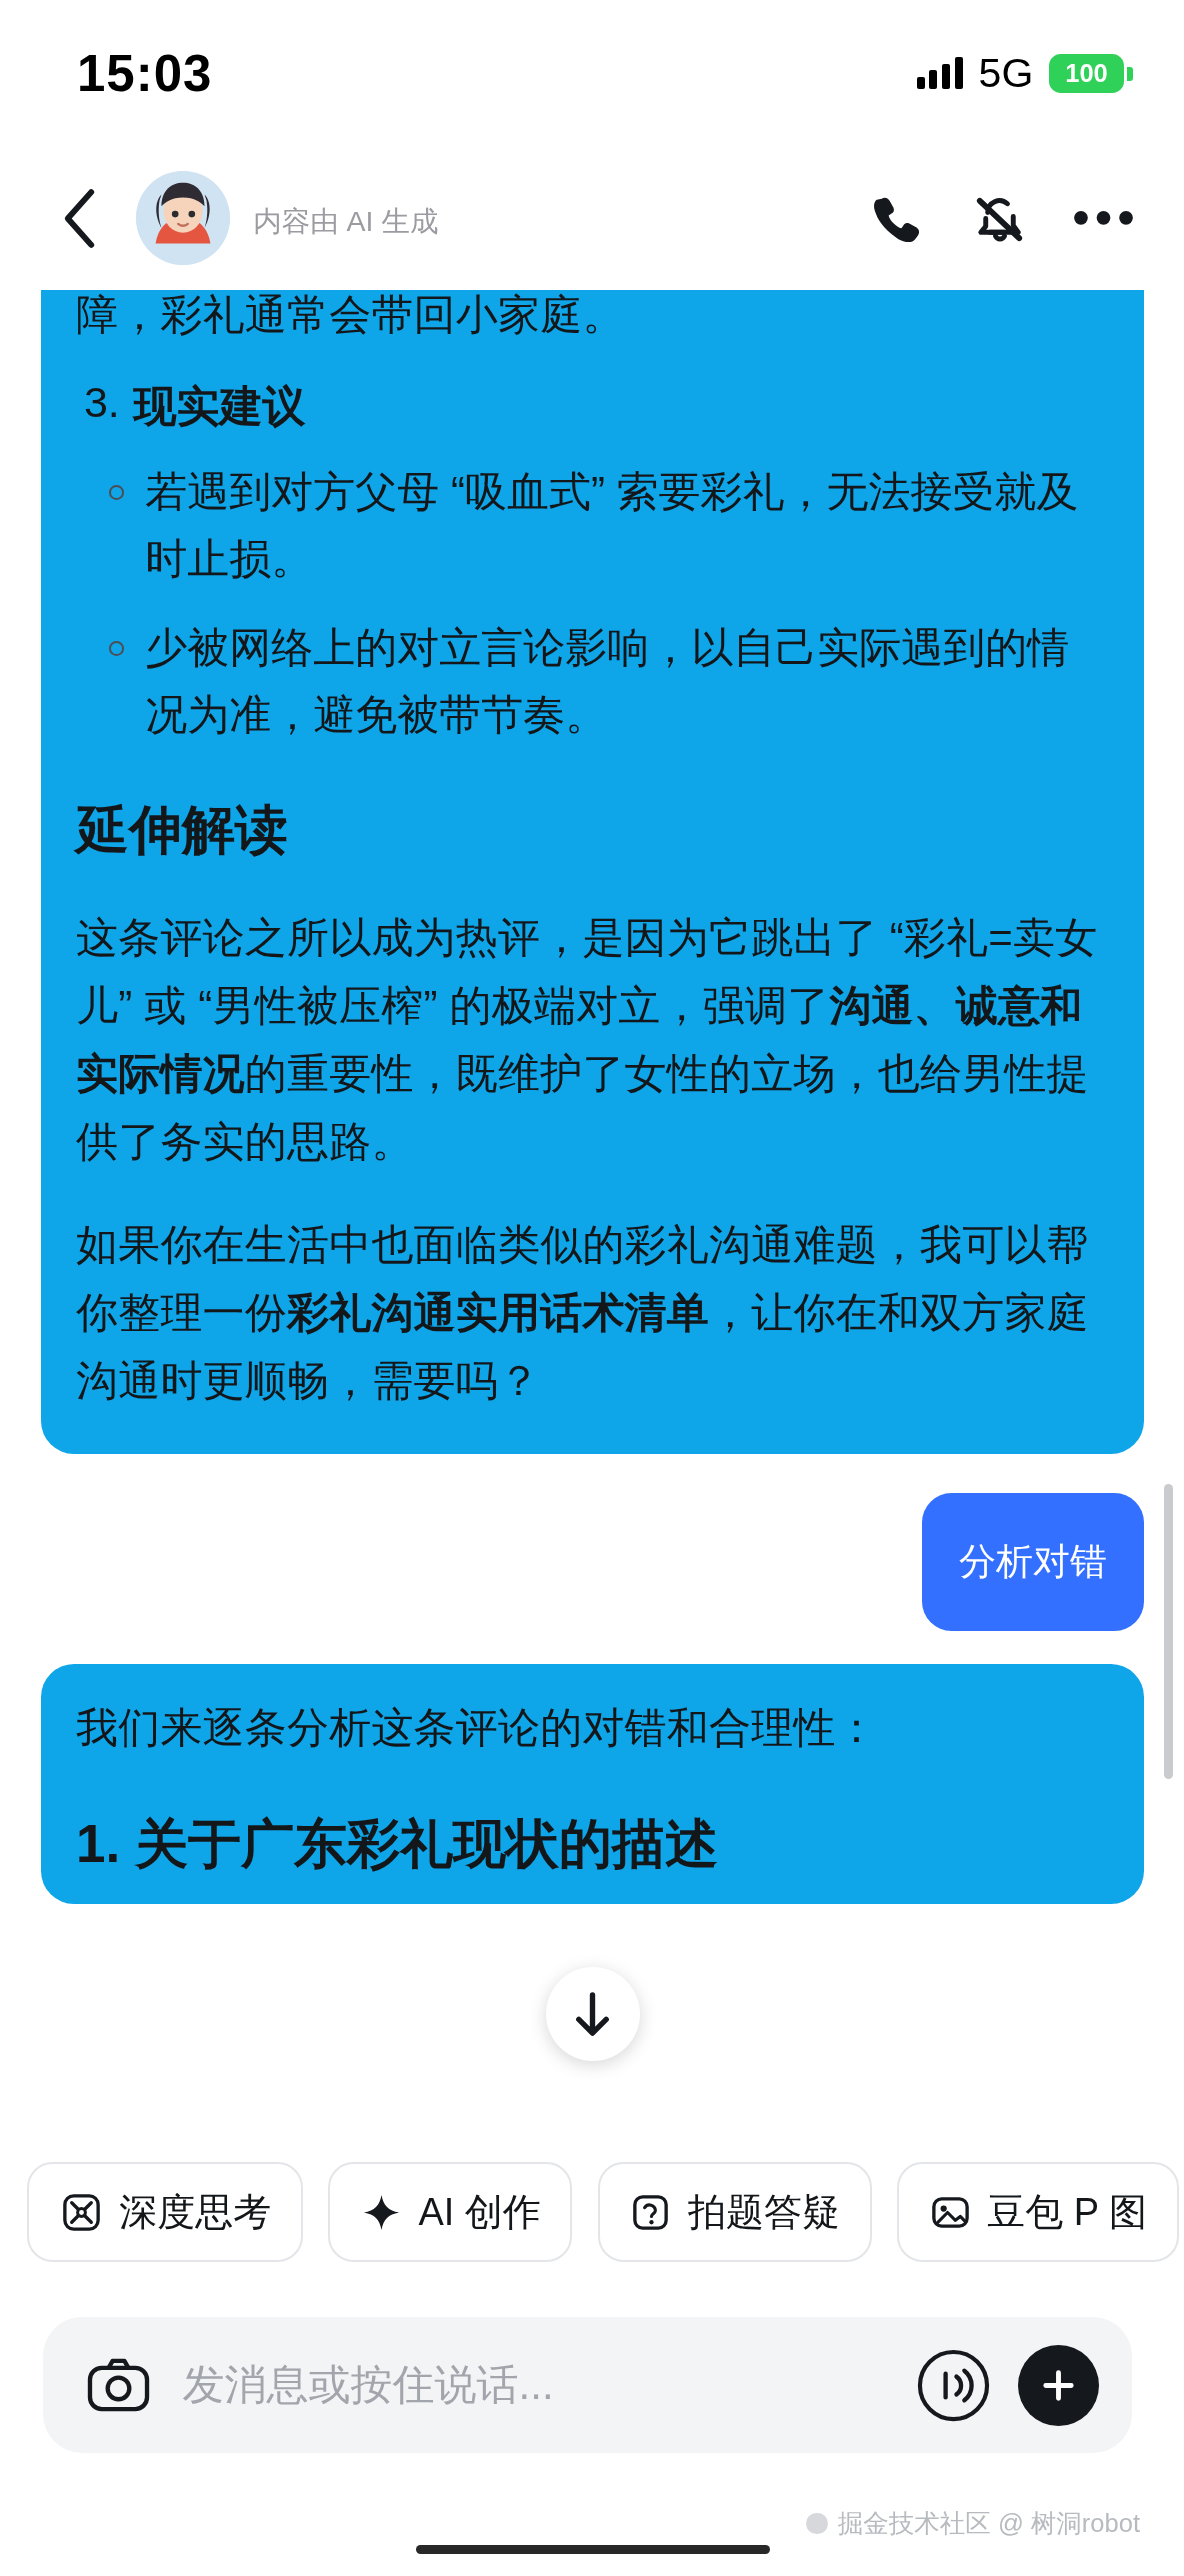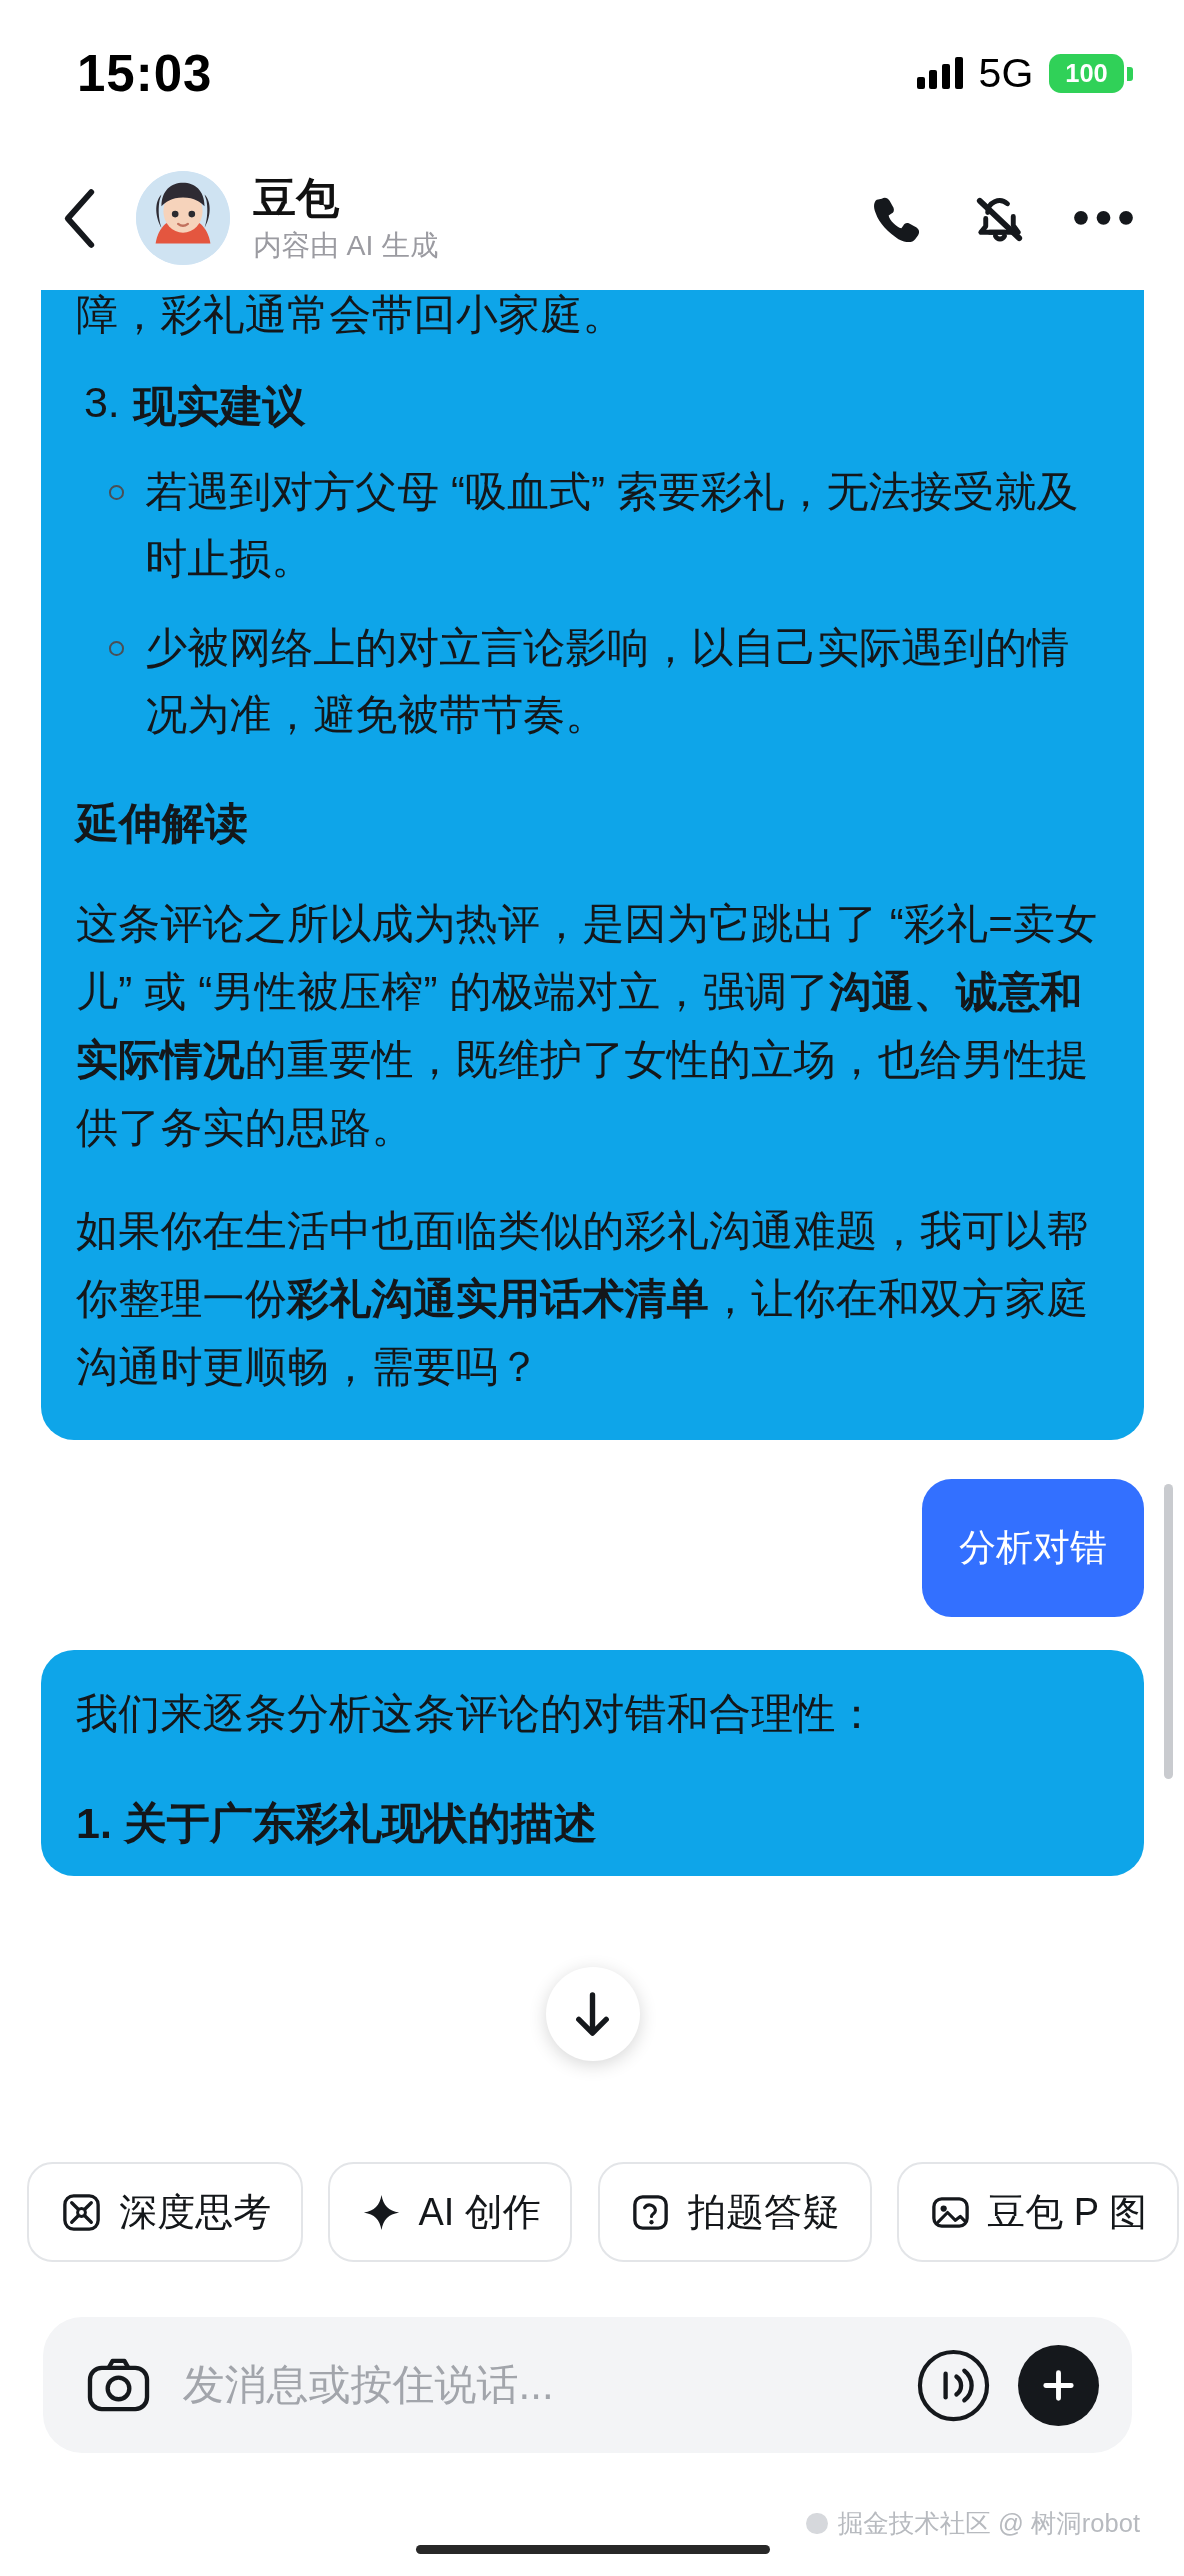--- a/index.html
+++ b/index.html
@@ -207,21 +207,21 @@
     border: 2.9px solid #4a4f55;
     border-radius: 50%;
     background: transparent;
   }
   .ul-text {
     font-size: 42px;
     line-height: 1.6;
     color: #14171a;
   }
   .sec-head {
-    font-size: 43px;
+    font-size: 53px;
     font-weight: 700;
     color: #14171a;
     margin-top: 47px;
   }
   .para-block { margin-top: 37px; }
   .para-block.tight { margin-top: 35px; }
   b { font-weight: 700; }
 
   
   .row-right {
@@ -395,21 +395,20 @@
         <path d="M26 36c0-16 10-24 22-24s22 8 22 24c-4-4-10-9-22-9s-18 5-22 9z" fill="#2e2b33"></path>
         <path d="M24 30c-2 12 0 22 2 28-6-10-8-26 0-34z" fill="#2e2b33"></path>
         <path d="M72 30c2 12 0 22-2 28 6-10 8-26 0-34z" fill="#2e2b33"></path>
         <circle cx="40" cy="44" r="3.4" fill="#2b2b30"></circle>
         <circle cx="57" cy="44" r="3.4" fill="#2b2b30"></circle>
         <path d="M43 54q5 4 10 0" stroke="#c1705d" stroke-width="2.4" fill="none" stroke-linecap="round"></path>
       </svg>
     </div>
 
     <div class="nav-title-wrap">
-      <div class="nav-title">豆包</div>
       <div class="nav-sub">内容由 AI 生成</div>
     </div>
 
     <div class="nav-actions">
       <div class="nav-icon">
         <svg width="57" height="57" viewBox="0 0 58 58" fill="none">
           <path d="M15 9c3-2 6-1 8 2l4 7c1 3 0 5-2 6l-3 2c1 5 8 12 13 13l2-3c1-2 3-3 6-2l7 4c3 2 4 5 2 8l-3 4c-3 4-9 4-17 0C22 44 12 33 9 24c-3-7-2-12 1-14z" fill="#15181c"></path>
         </svg>
       </div>
       <div class="nav-icon">

